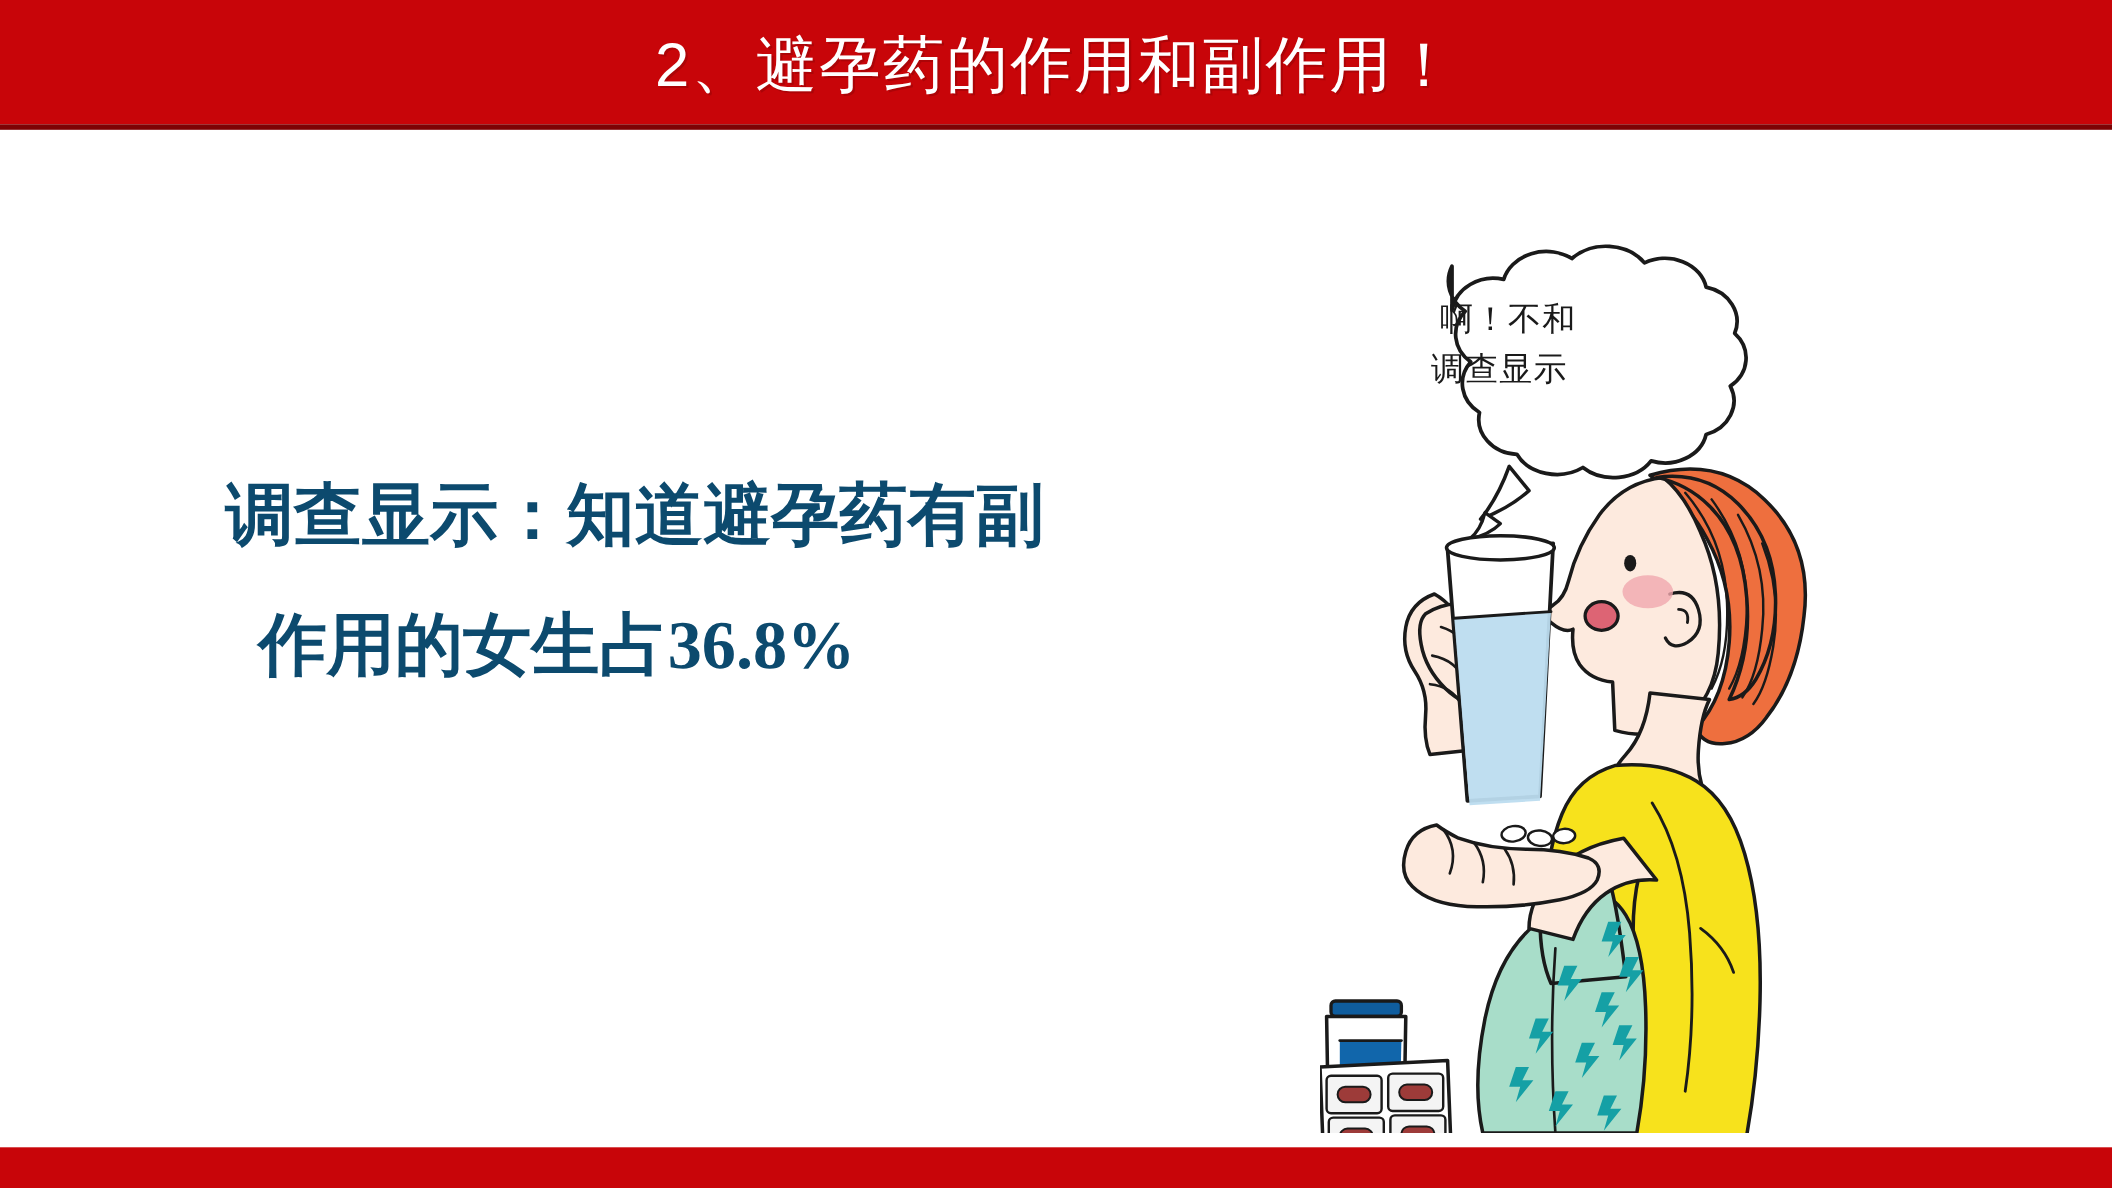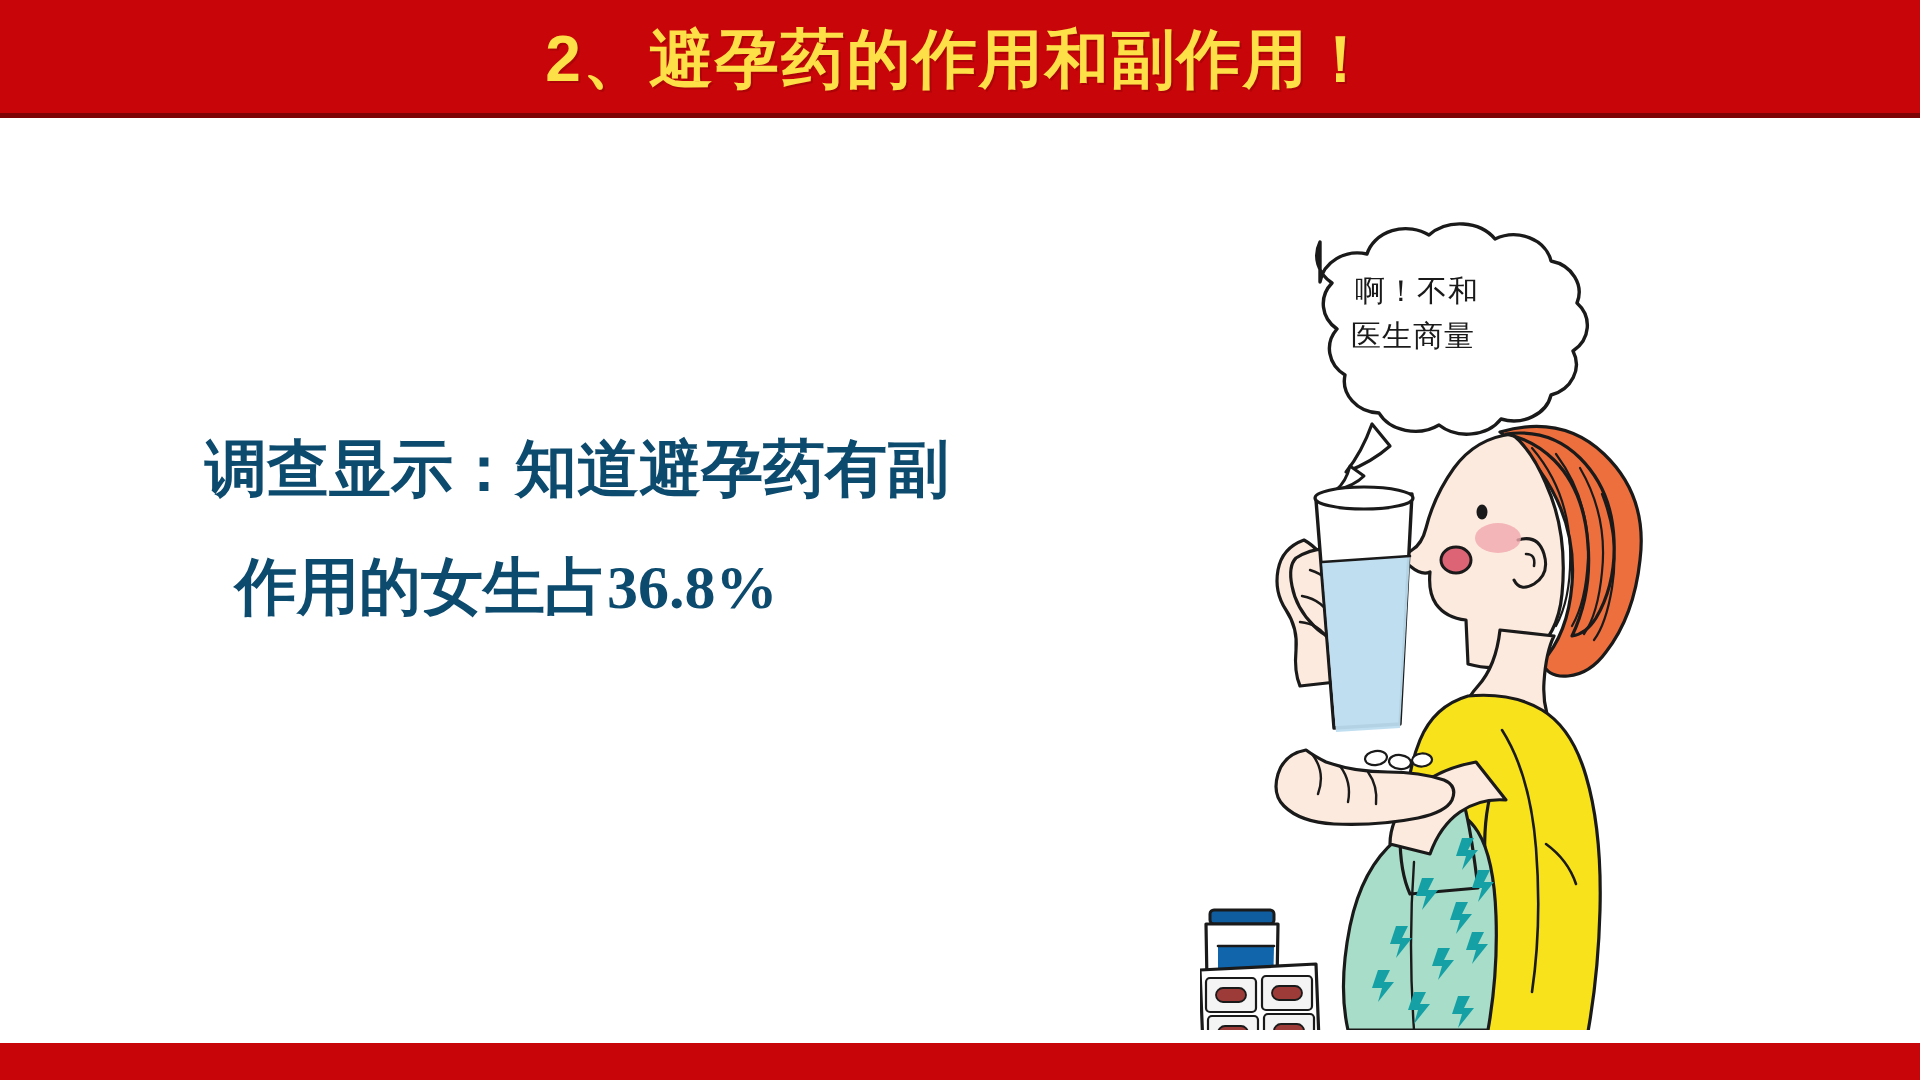--- a/index.html
+++ b/index.html
@@ -21,23 +21,23 @@
     width:1920px; height:113px;
     background:#c80509;
     display:flex; align-items:center; justify-content:center;
   }
   .banner-top-edge {
     position:absolute; left:0; top:113px;
     width:1920px; height:5px;
     background:#7d0305;
   }
   .banner-title {
-    color:#fde047;
-    font-size:64px;
-    font-weight:bold;
+    color:#ffffff;
+    font-size:56px;
+    font-weight:normal;
     letter-spacing:2px;
     line-height:1;
     white-space:nowrap;
     text-shadow:2px 2px 0 rgba(120,4,6,.35);
     transform:translateY(2px);
   }
 
   
   .banner-bottom {
     position:absolute; left:0; top:1043px;
@@ -67,21 +67,21 @@
     position:absolute;
     left:1200px; top:210px;
     width:520px; height:820px;
   }
   .illus svg { display:block; width:520px; height:820px; }
 
   .bubble-text {
     position:absolute;
     left:1295px; top:268px;
     width:230px;
-    text-align:center;
+    text-align:left;
     line-height:1.5;
     font-size:30px;
     color:#1a1a1a;
     letter-spacing:1px;
     pointer-events:none;
   }
   .bubble-line { white-space:nowrap; }
   .bubble-line.b1 { padding-left:14px; }
   .bubble-line.b2 { padding-left:6px; }
   .bubble-line.b3 { padding-left:22px; }
@@ -368,18 +368,18 @@
             <rect x="78" y="888" width="30" height="13" rx="6.5"></rect>
           </g>
         </g>
 
       </g>
     </svg>
   </div>
 
   <div class="bubble-text">
     <div class="bubble-line b1">啊！不和</div>
-    <div class="bubble-line b2">医生商量</div>
+    <div class="bubble-line b2">调查显示</div>
   </div>
 
   <div class="banner-bottom"></div>
 
 </div>
 
 </body></html>

